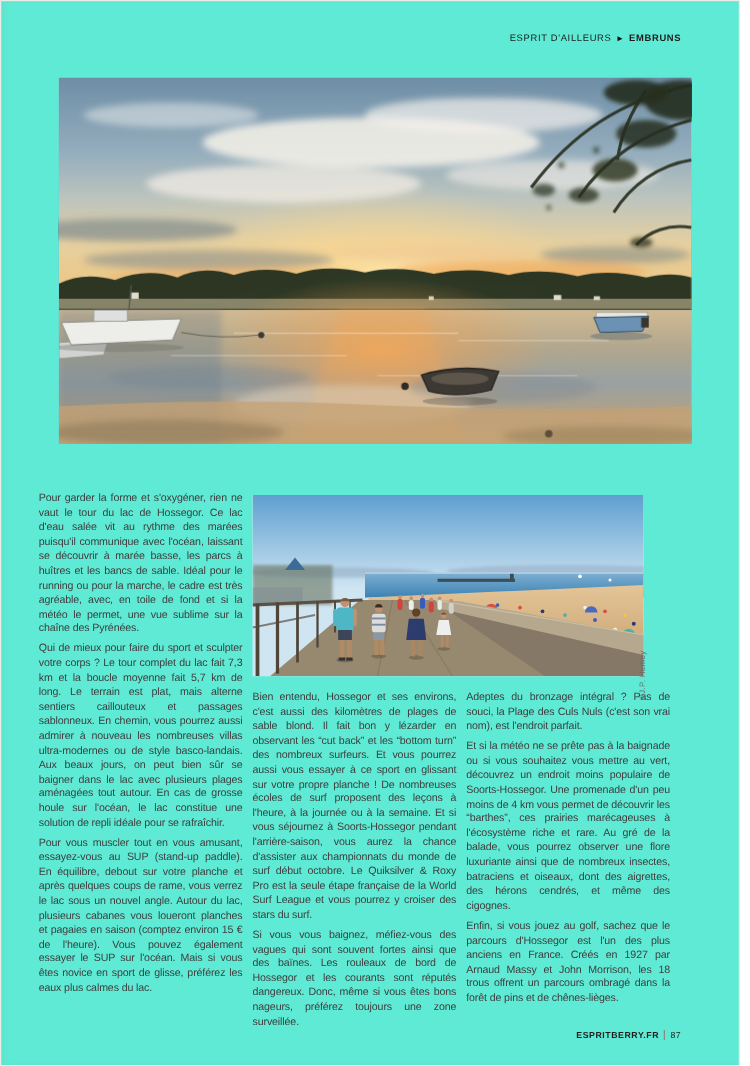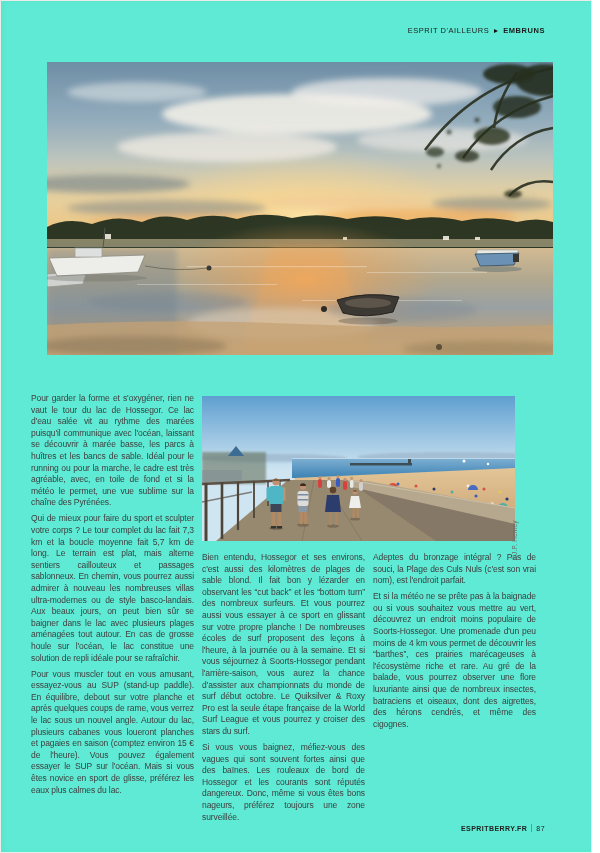--- a/index.html
+++ b/index.html
@@ -325,20 +325,21 @@
         <div class="credit">©J.P. Hemey</div>
       </div>
       <div class="two-col">
         <div class="col">
           <p>Bien entendu, Hossegor et ses environs, c'est aussi des kilomètres de plages de sable blond. Il fait bon y lézarder en observant les “cut back” et les “bottom turn” des nombreux surfeurs. Et vous pourrez aussi vous essayer à ce sport en glissant sur votre propre planche ! De nombreuses écoles de surf proposent des leçons à l'heure, à la journée ou à la semaine. Et si vous séjournez à Soorts-Hossegor pendant l'arrière-saison, vous aurez la chance d'assister aux championnats du monde de surf début octobre. Le Quiksilver &amp; Roxy Pro est la seule étape française de la World Surf League et vous pourrez y croiser des stars du surf.</p>
           <p>Si vous vous baignez, méfiez-vous des vagues qui sont souvent fortes ainsi que des baïnes. Les rouleaux de bord de Hossegor et les courants sont réputés dangereux. Donc, même si vous êtes bons nageurs, préférez toujours une zone surveillée.</p>
         </div>
         <div class="col">
           <p>Adeptes du bronzage intégral ? Pas de souci, la Plage des Culs Nuls (c'est son vrai nom), est l'endroit parfait.</p>
           <p>Et si la météo ne se prête pas à la baignade ou si vous souhaitez vous mettre au vert, découvrez un endroit moins populaire de Soorts-Hossegor. Une promenade d'un peu moins de 4 km vous permet de découvrir les “barthes”, ces prairies marécageuses à l'écosystème riche et rare. Au gré de la balade, vous pourrez observer une flore luxuriante ainsi que de nombreux insectes, batraciens et oiseaux, dont des aigrettes, des hérons cendrés, et même des cigognes.</p>
+          <p>Enfin, si vous jouez au golf, sachez que le parcours d'Hossegor est l'un des plus anciens en France. Créés en 1927 par Arnaud Massy et John Morrison, les 18 trous offrent un parcours ombragé dans la forêt de pins et de chênes-lièges.</p>
         </div>
       </div>
     </div>
   </section>
 
   <footer class="folio">
     <span class="site">ESPRITBERRY.FR</span>
     <span class="pipe"></span>
     <span class="pagenum">87</span>
   </footer>

